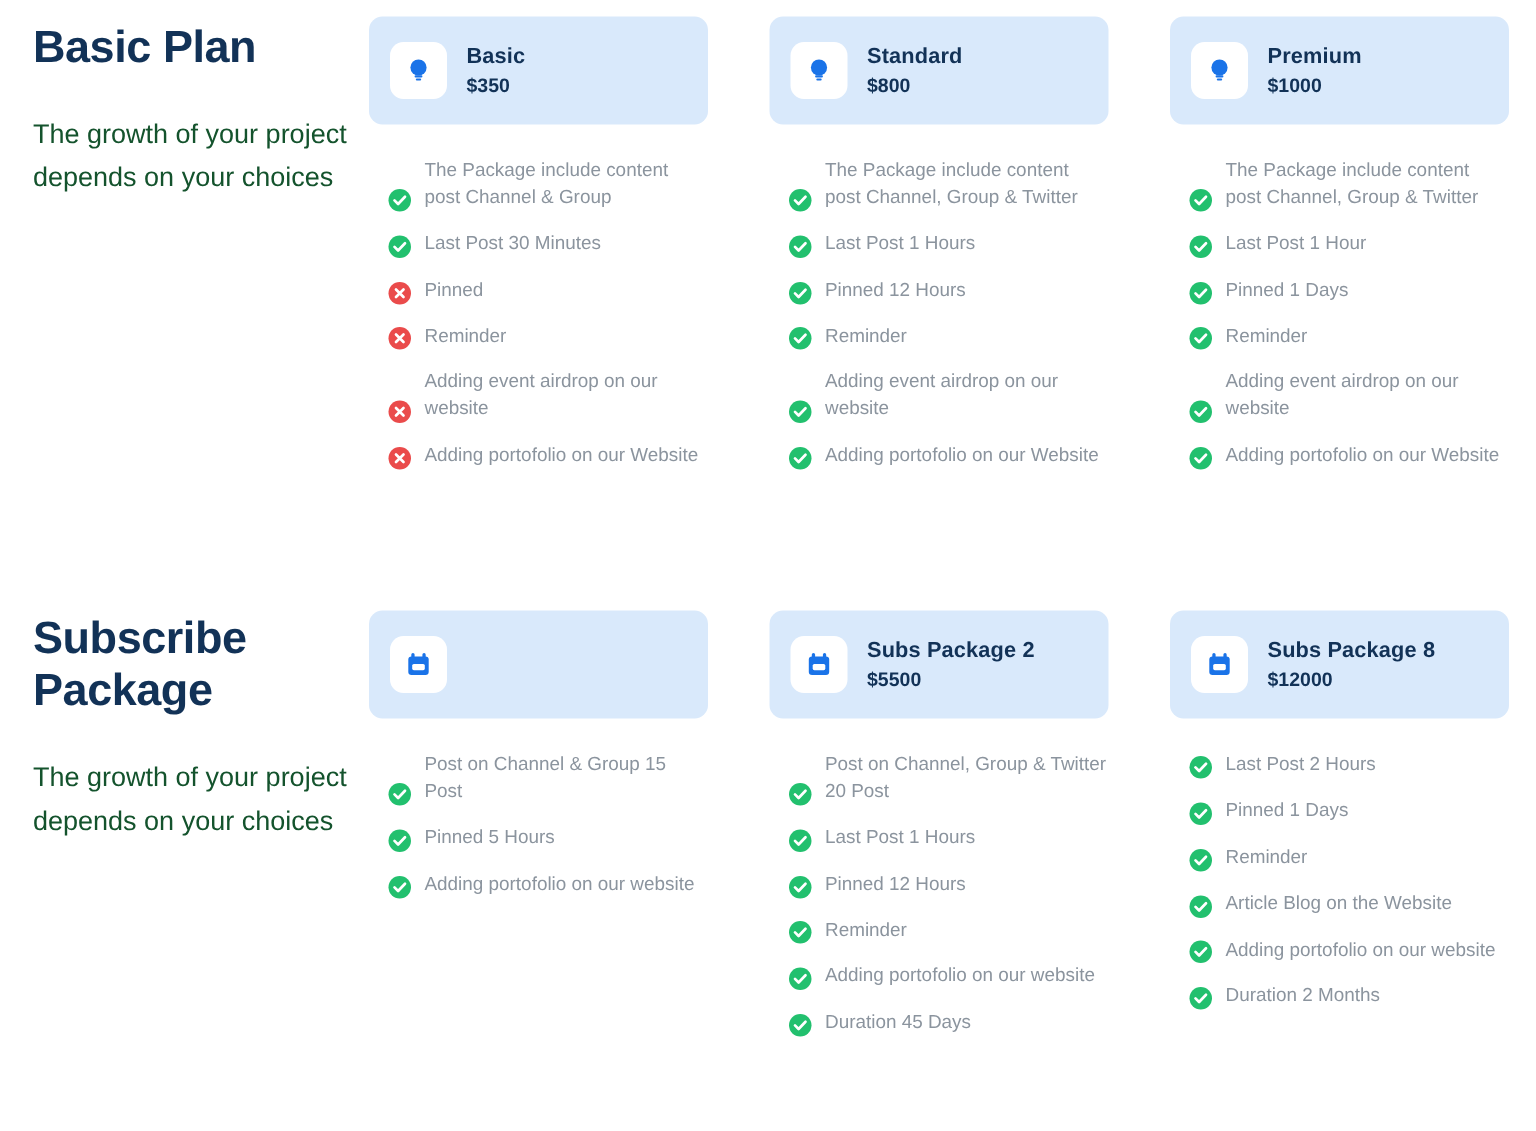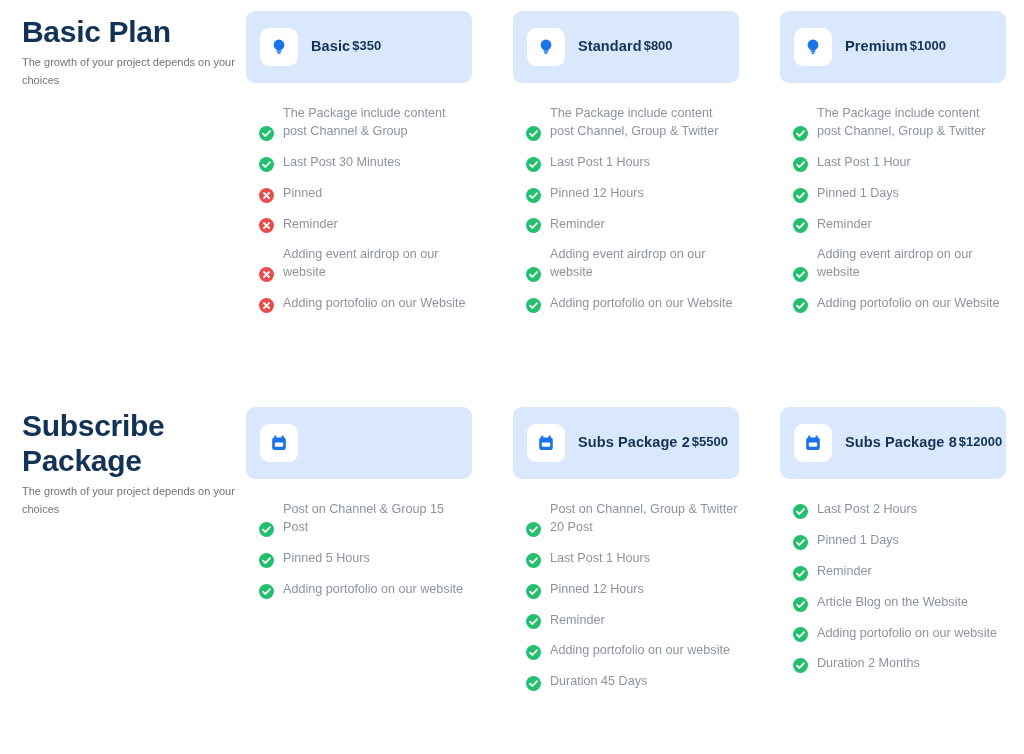--- a/index.html
+++ b/index.html
@@ -36,23 +36,23 @@
   #section-subs  .headcol { top: 12px; }
 
   .sec-title {
     color: #123257;
     font-size: 30px;
     font-weight: bold;
     line-height: 1.17;
     letter-spacing: -0.3px;
   }
   .sec-sub {
-    margin-top: 5px;
-    color: #737373;
-    font-size: 11px;
+    margin-top: 26px;
+    color: #14532d;
+    font-size: 18px;
     line-height: 1.62;
   }
 
   
   .cards {
     position: absolute;
     left: 246px;
     top: 11px;
     width: 760px;
     display: flex;
@@ -75,21 +75,21 @@
     width: 38px;
     height: 38px;
     background: #ffffff;
     border-radius: 9px;
     display: flex;
     align-items: center;
     justify-content: center;
     flex: none;
   }
   .icon-tile svg { display: block; }
-  .head-text { display: flex; gap: 2px; }
+  .head-text { display: flex; flex-direction: column; gap: 2px; }
   .card-name {
     color: #123257;
     font-size: 14.5px;
     font-weight: bold;
     letter-spacing: 0.1px;
     line-height: 1.2;
   }
   .card-price {
     color: #123257;
     font-size: 13px;

